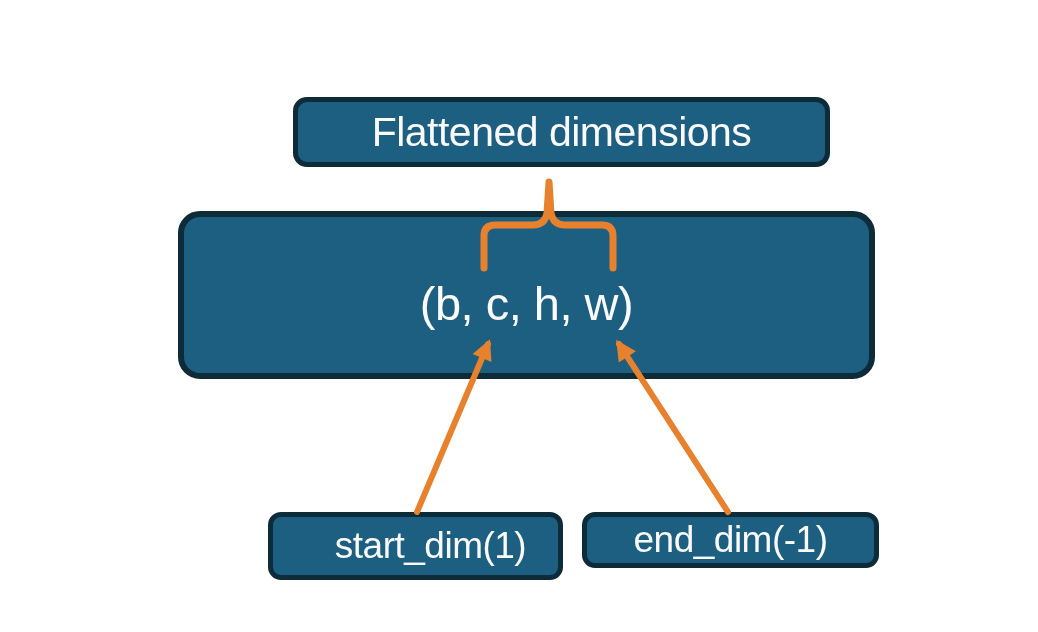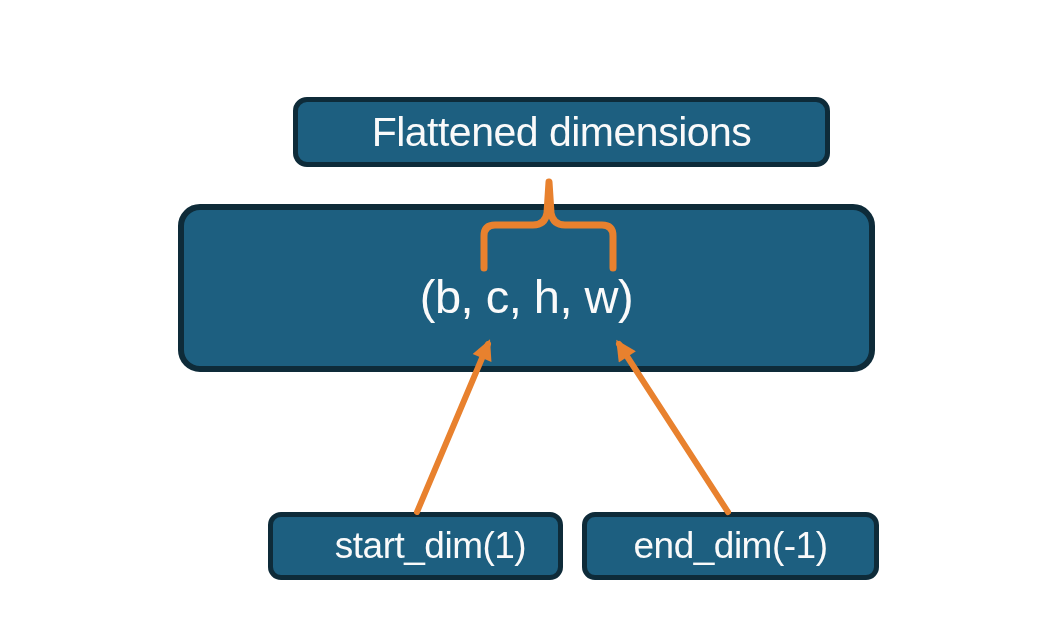--- a/index.html
+++ b/index.html
@@ -36,42 +36,42 @@
   .node-title {
     left: 293px;
     top: 97px;
     width: 537px;
     height: 70px;
     border-radius: 14px;
     font-size: 41px;
   }
   .node-main {
     left: 178px;
-    top: 204px;
+    top: 211px;
     width: 697px;
     height: 168px;
     border-width: 6px;
     border-radius: 22px;
     font-size: 47px;
     padding-top: 16px;
   }
   .node-start {
     left: 268px;
     top: 512px;
     width: 295px;
     height: 68px;
     border-radius: 13px;
     font-size: 37px;
     padding-left: 30px;
   }
   .node-end {
     left: 582px;
     top: 512px;
     width: 297px;
-    height: 68px;
+    height: 56px;
     border-radius: 13px;
     font-size: 37px;
   }
   svg.connectors {
     position: absolute;
     inset: 0;
     width: 1038px;
     height: 632px;
     pointer-events: none;
   }

